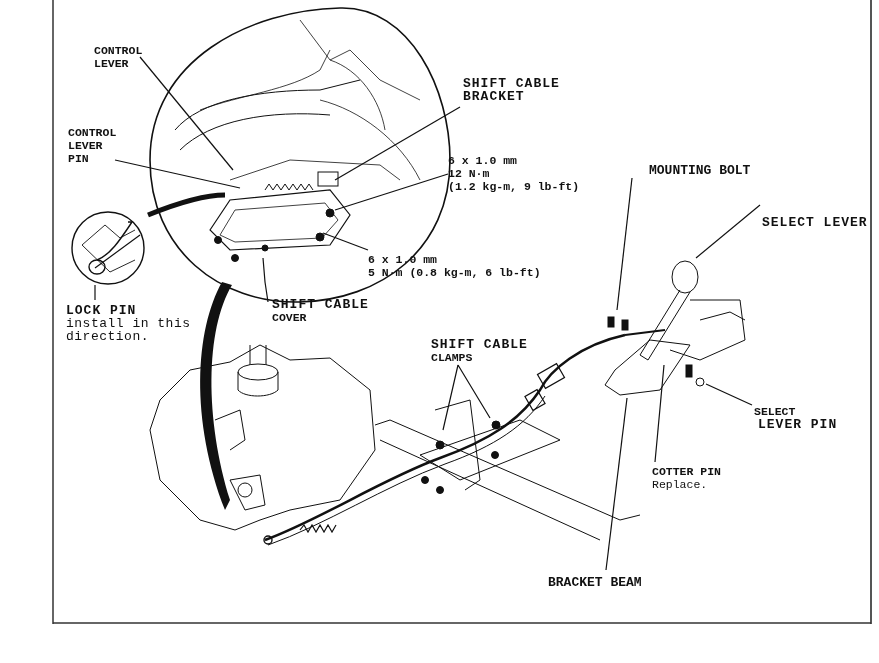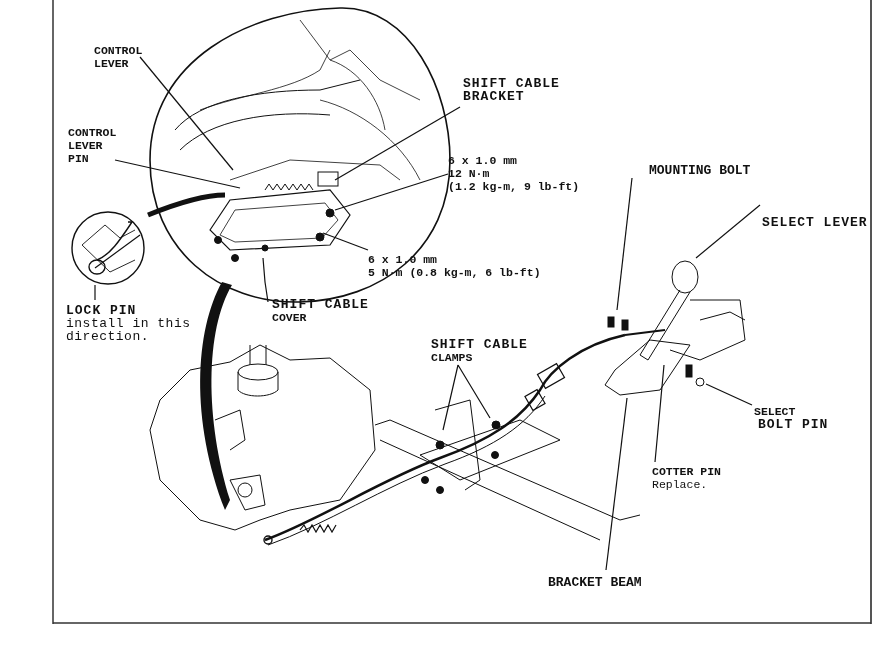--- a/index.html
+++ b/index.html
@@ -158,21 +158,21 @@
 
 <div class="lbl b sp small" style="left:762px;top:196px;margin-top:20px;">SELECT LEVER</div>
 
 <div class="lbl b" style="left:431px;top:338px;">
   <div class="sp small">SHIFT CABLE</div>
   <div>CLAMPS</div>
 </div>
 
 <div class="lbl b" style="left:754px;top:405px;">
   <div>SELECT</div>
-  <div class="sp small" style="padding-left:4px">BOLT PIN</div>
+  <div class="sp small" style="padding-left:4px">LEVER PIN</div>
 </div>
 
 <div class="lbl" style="left:652px;top:465px;">
   <div class="b">COTTER PIN</div>
   <div>Replace.</div>
 </div>
 
 <div class="lbl b small" style="left:548px;top:576px;">BRACKET BEAM</div>
 
 </body></html>

